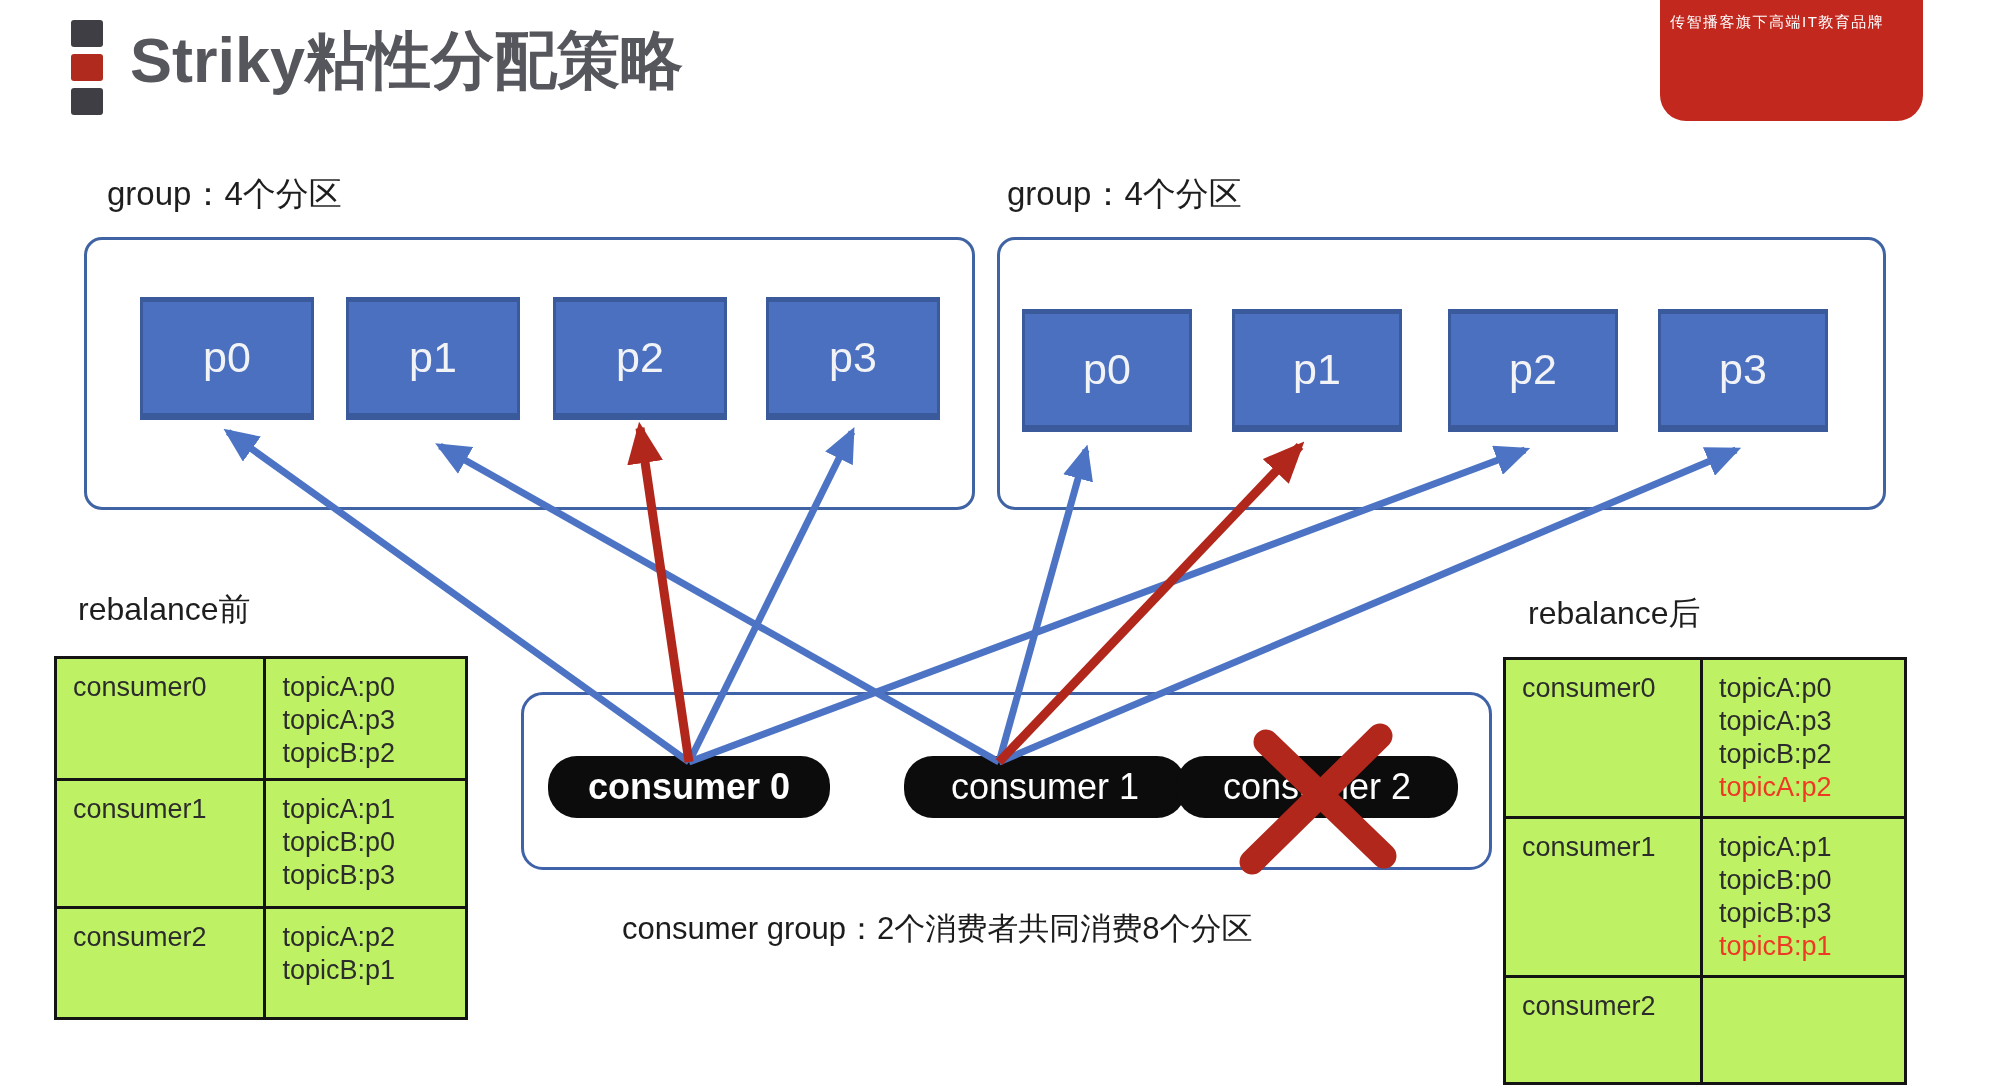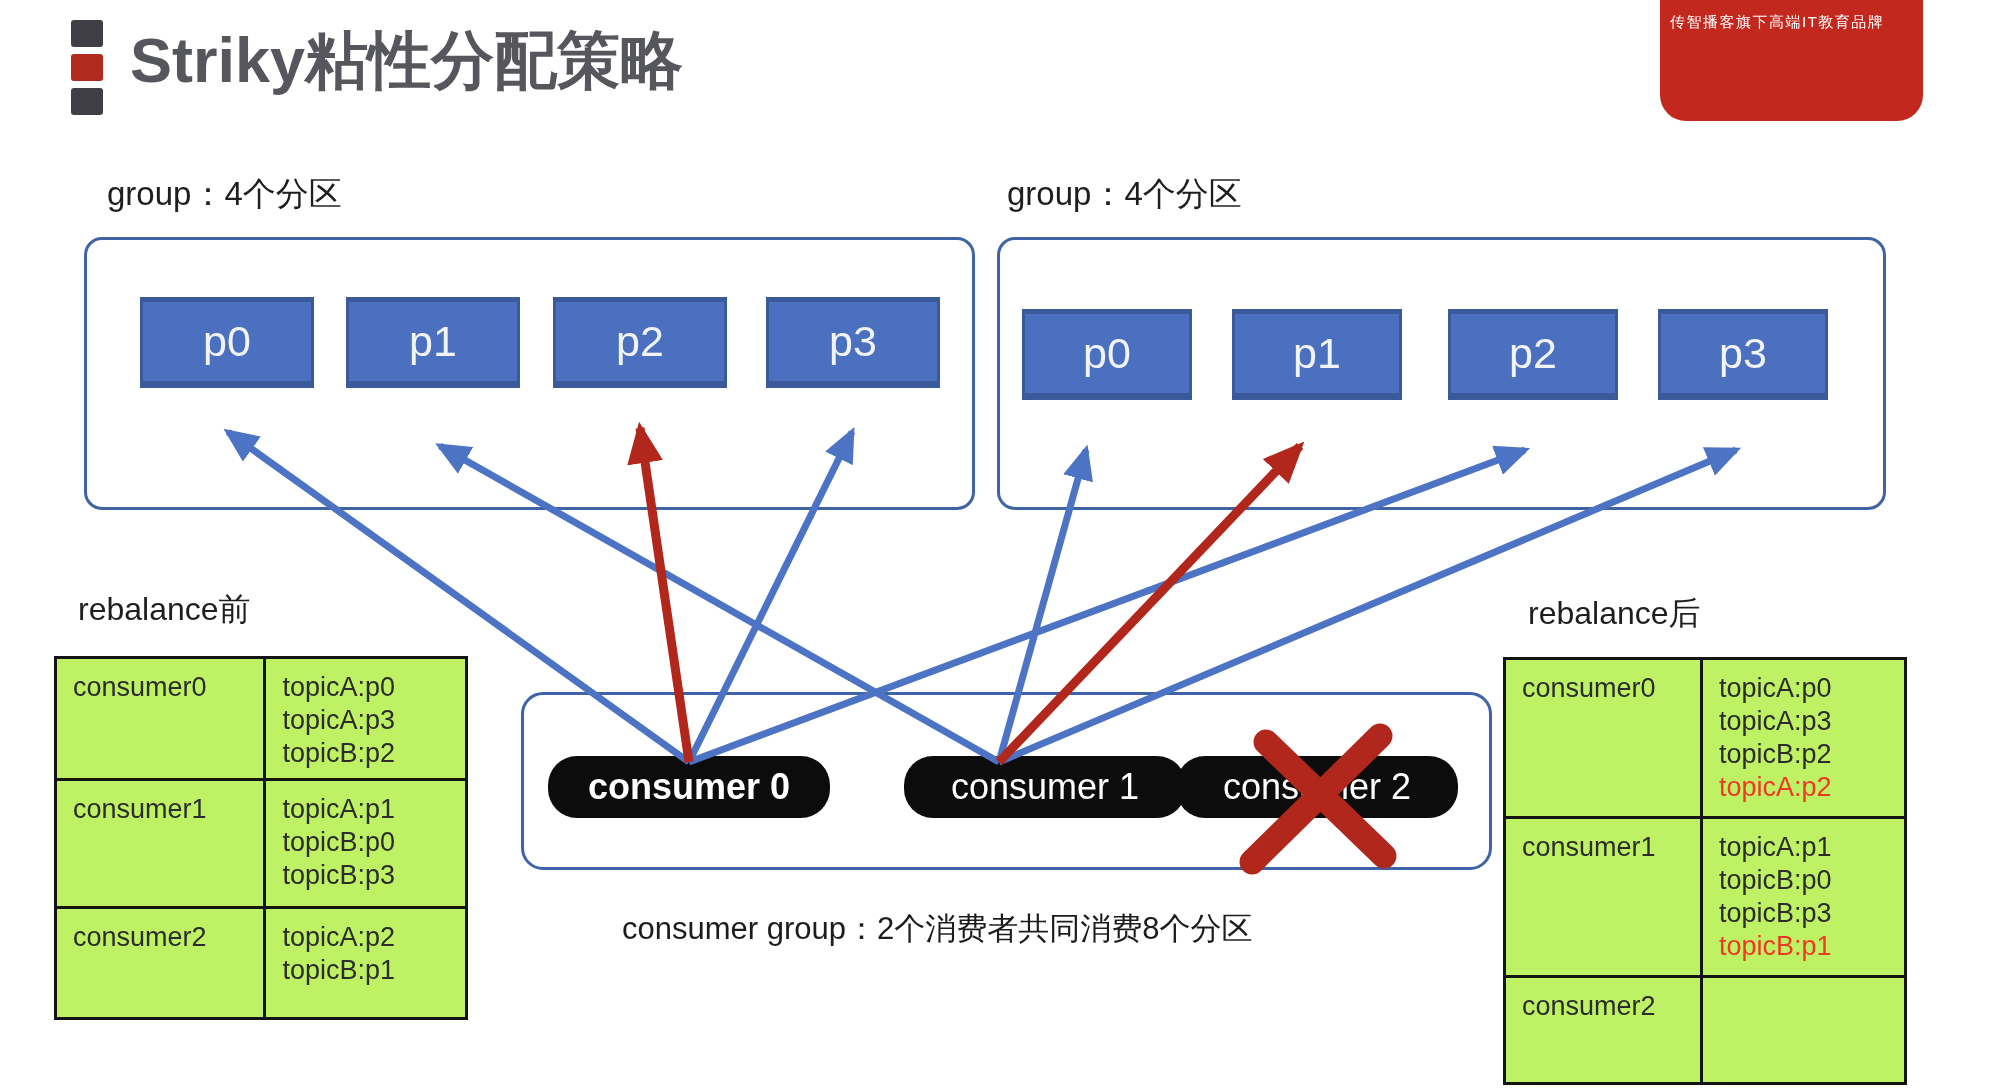--- a/index.html
+++ b/index.html
@@ -29,21 +29,21 @@
   .logo-url{font-size:19px;line-height:1.15;margin-top:2px;}
   .logo-tagline{font-size:15px;text-align:left;letter-spacing:1.5px;margin-top:5px;white-space:nowrap;}
   
   .topic-box{position:absolute;border:3px solid #3f63a3;border-radius:18px;box-sizing:border-box;background:transparent;}
   .topic-a{left:84px;top:237px;width:891px;height:273px;}
   .topic-b{left:997px;top:237px;width:889px;height:273px;}
   .topic-label{position:absolute;font-size:33px;color:#1e1e1e;white-space:nowrap;}
   .topic-a-label{left:107px;top:172px;}
   .topic-b-label{left:1007px;top:172px;}
   .partition{
-    position:absolute;width:174px;height:91px;background:#4b70bf;
+    position:absolute;width:174px;height:123px;background:#4b70bf;
     border:3px solid #3a5a9c;border-top-width:5px;border-bottom-width:7px;box-sizing:border-box;
     display:flex;align-items:center;justify-content:center;
     color:#f2f3f7;font-size:43px;font-weight:300;
   }
   
   .sec-label{position:absolute;font-size:32px;color:#1e1e1e;white-space:nowrap;}
   .before-label{left:78px;top:588px;}
   .after-label{left:1528px;top:592px;}
   
   .tbl{position:absolute;border:3px solid #141414;background:#bef264;box-sizing:border-box;}

